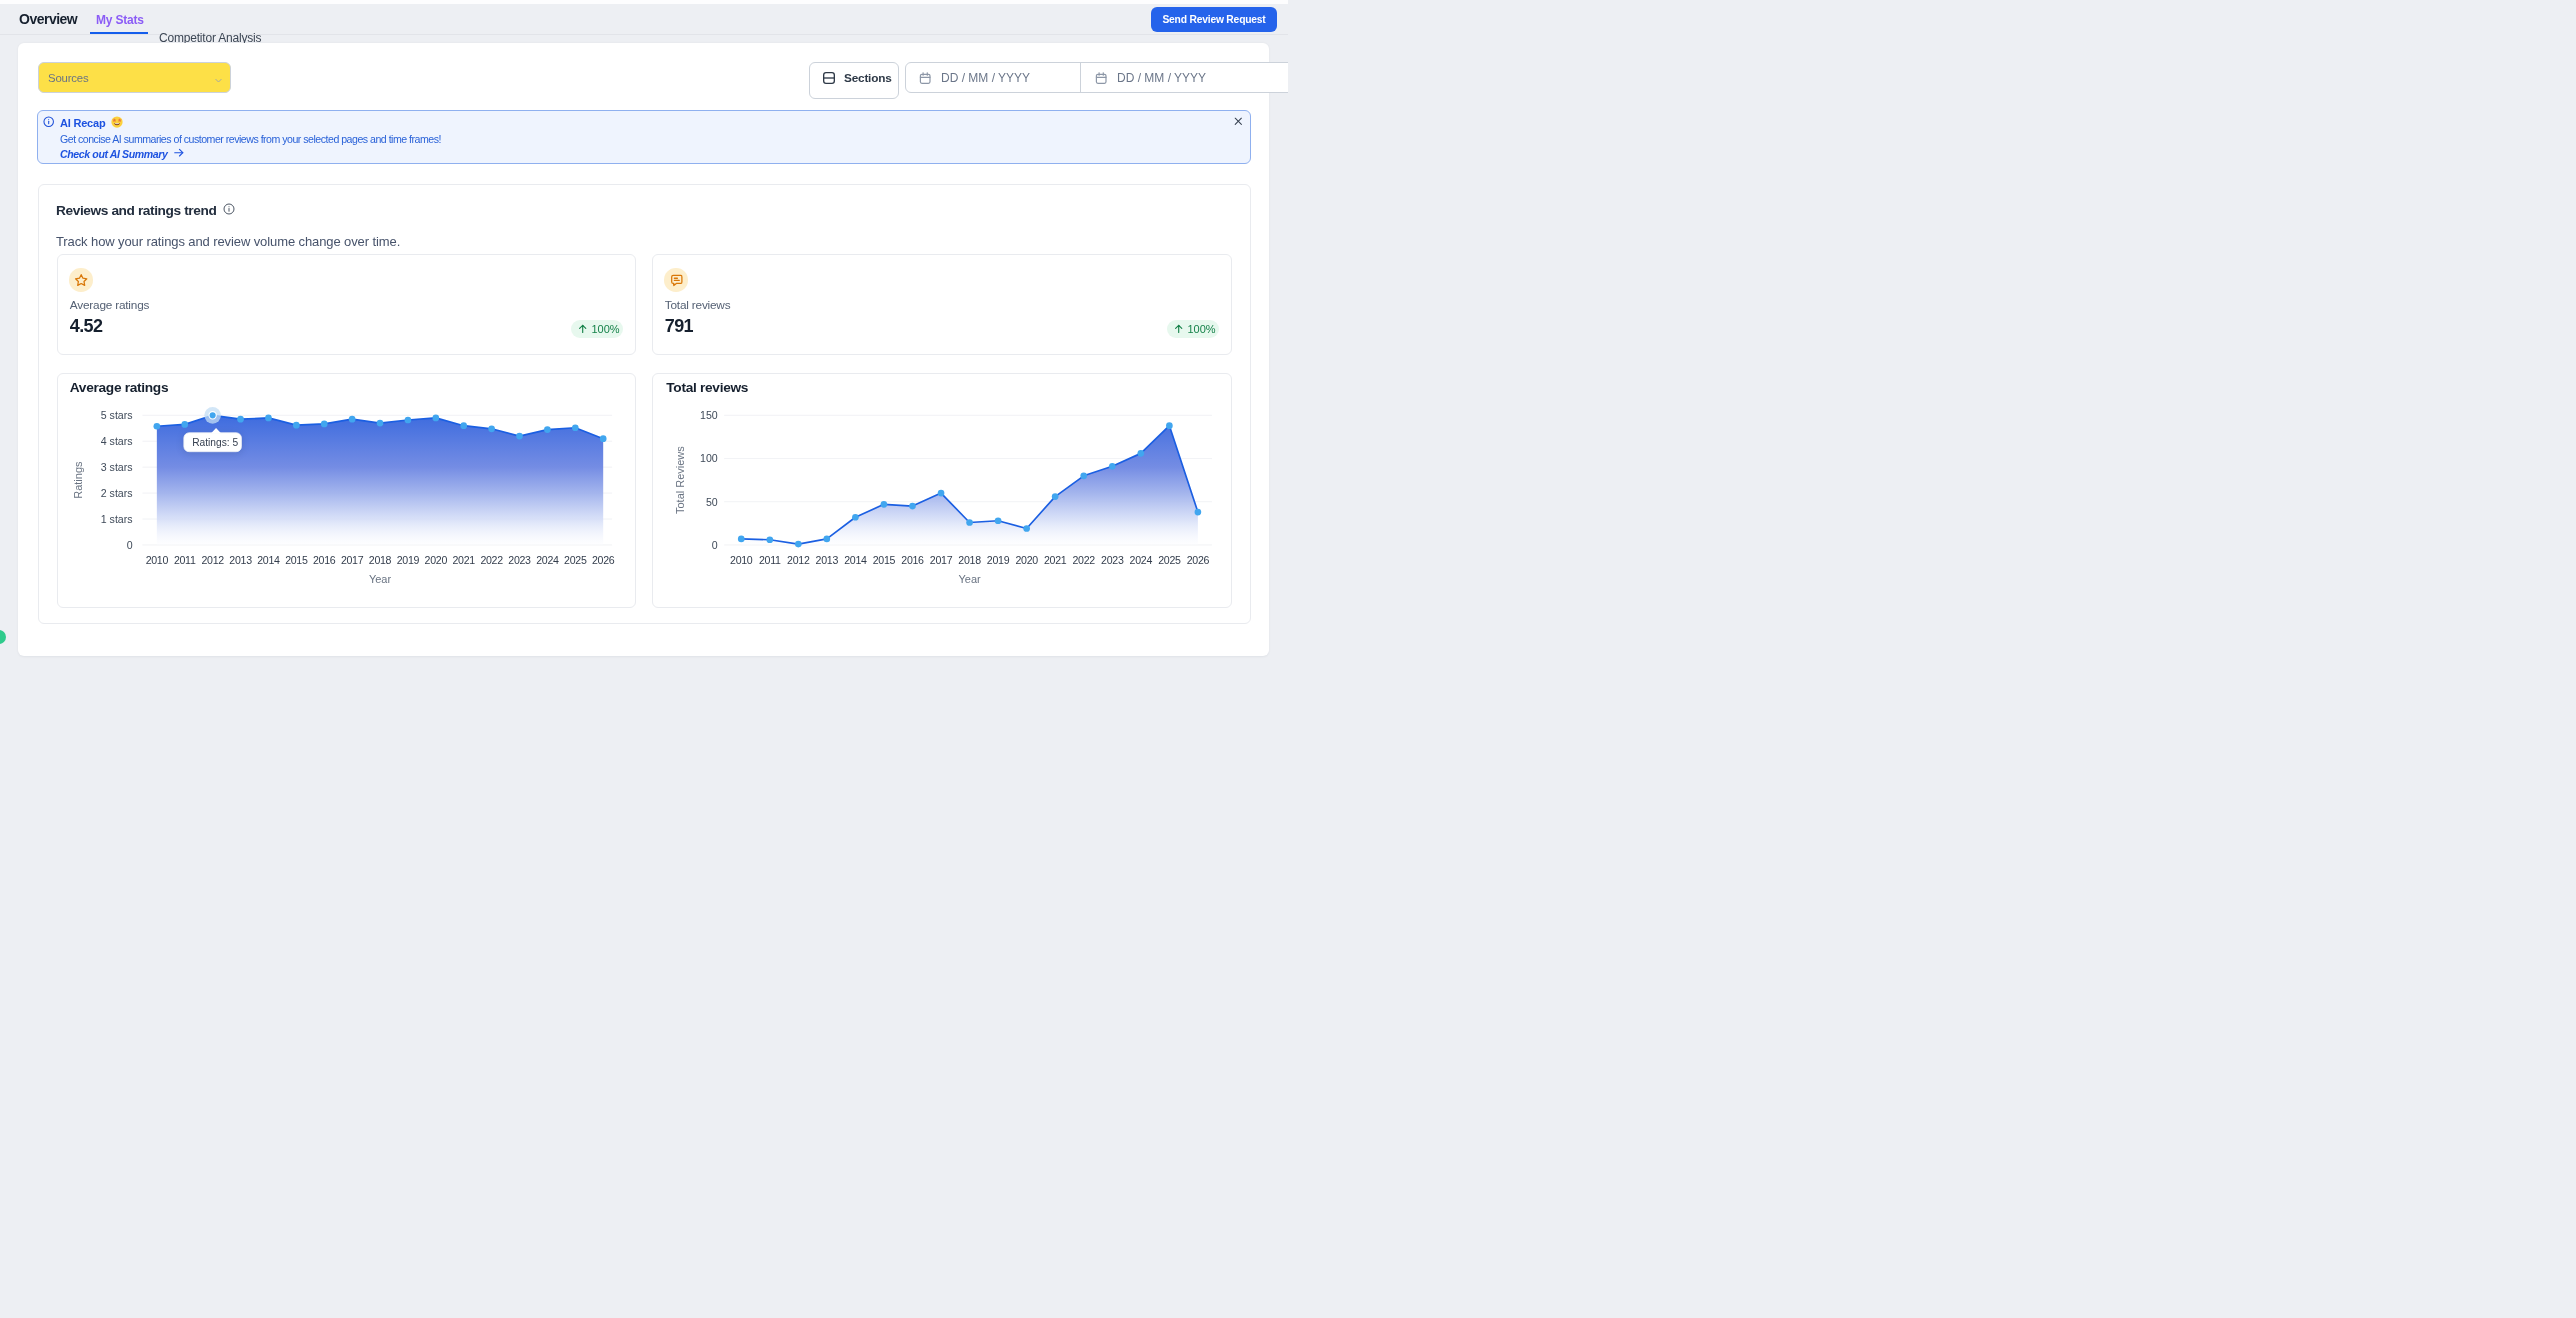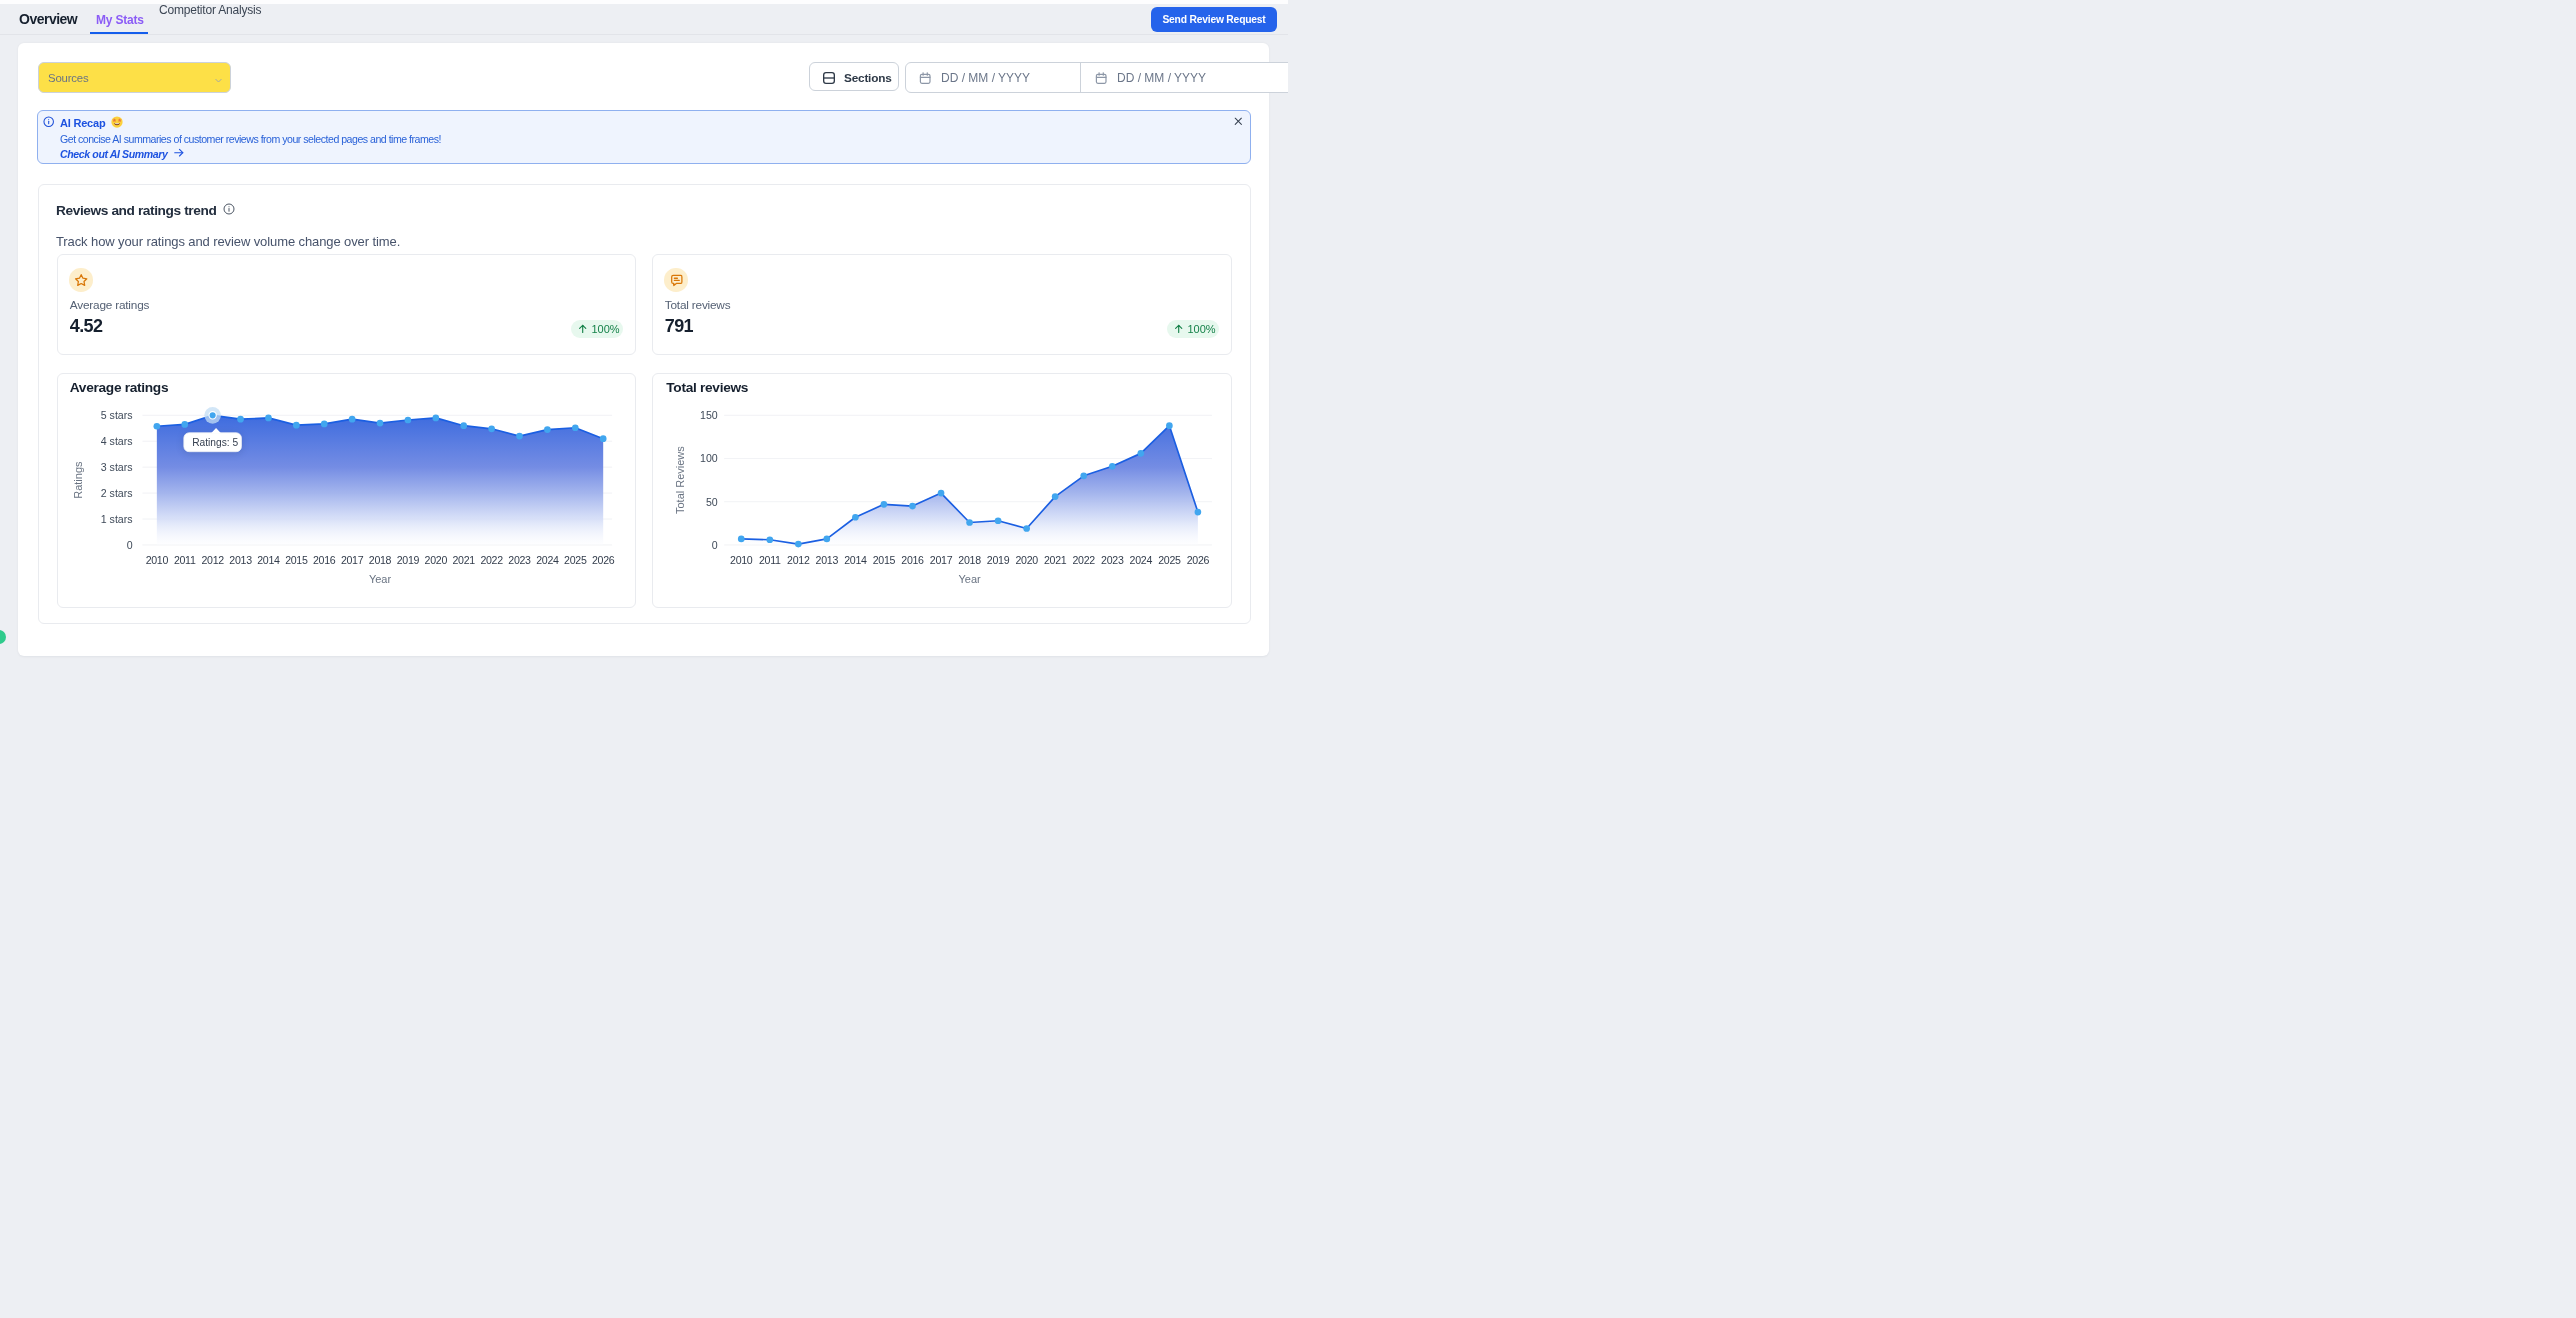--- a/index.html
+++ b/index.html
@@ -3,30 +3,30 @@
 *{margin:0;padding:0;box-sizing:border-box;}
 html,body{width:1288px;height:659px;overflow:hidden;}
 body{font-family:"Liberation Sans",sans-serif;background:#edeff3;position:relative;}
 .abs{position:absolute;}
 </style></head><body>
 <div class="abs" style="left:0;top:0;width:1288px;height:3.8px;background:#fdfdfe;"></div>
 <div class="abs" style="left:0;top:34px;width:1288px;height:0.8px;background:#e2e4e9;"></div>
 <div class="abs" style="left:19px;top:11.4px;font-size:14px;font-weight:700;letter-spacing:-0.5px;color:#16202e;">Overview</div>
 <div class="abs" style="left:96px;top:13px;font-size:12px;font-weight:700;letter-spacing:-0.2px;color:#8b5cf6;">My Stats</div>
 <div class="abs" style="left:90px;top:32px;width:58px;height:2.3px;background:#155eec;"></div>
-<div class="abs" style="left:159px;top:3px;font-size:12px;font-weight:400;letter-spacing:-0.2px;color:#3c4654;">Competitor Analysis</div>
+<div class="abs" style="left:159px;top:31px;font-size:12px;font-weight:400;letter-spacing:-0.2px;color:#3c4654;">Competitor Analysis</div>
 <div class="abs" style="left:1151px;top:6.5px;width:126px;height:25.4px;background:#2563eb;border-radius:6px;color:#fff;font-size:10.3px;font-weight:700;letter-spacing:-0.2px;text-align:center;line-height:25.4px;white-space:nowrap;">Send Review Request</div>
 <div class="abs" style="left:18px;top:43px;width:1251px;height:613px;background:#ffffff;border-radius:6px;box-shadow:0 0.8px 2.3px rgba(20,30,50,0.06);"></div>
 <div class="abs" style="left:38px;top:62px;width:193px;height:31px;border:0.8px solid #ccd2da;border-radius:6px;background:#fde047;">
     <span class="abs" style="left:9px;top:9px;font-size:11.4px;letter-spacing:-0.2px;color:#6a7484;">Sources</span>
     <span class="abs" style="left:175px;top:10.6px;"><svg width="9" height="9" viewBox="0 0 24 24" fill="none" stroke="#98a1af" stroke-width="2.4" stroke-linecap="round" stroke-linejoin="round">
         <polyline points="5,9 12,16 19,9"></polyline>
       </svg></span>
   </div>
-<div class="abs" style="left:809px;top:62px;width:90px;height:29px;border:0.8px solid #ccd2da;border-radius:6px;background:#fff;">
+<div class="abs" style="left:809px;top:62px;width:90px;height:37px;border:0.8px solid #ccd2da;border-radius:6px;background:#fff;">
     <span class="abs" style="left:11.4px;top:6.8px;"><svg width="16" height="16" viewBox="0 0 24 24" fill="none" stroke="#2e3947" stroke-width="2">
         <rect x="4" y="4" width="16" height="16" rx="3.5"></rect>
         <line x1="4" y1="12" x2="20" y2="12"></line>
       </svg></span>
     <span class="abs" style="left:34px;top:8.4px;font-size:11.8px;font-weight:700;letter-spacing:-0.2px;color:#2e3947;">Sections</span>
   </div>
 <div class="abs" style="left:905px;top:62px;width:416px;height:31px;border:0.8px solid #ccd2da;border-radius:6px;background:#fff;">
     <span class="abs" style="left:174px;top:0;width:0.8px;height:30px;background:#ccd2da;"></span>
     <span class="abs" style="left:12px;top:7.6px;"><svg width="14.4" height="14.4" viewBox="0 0 24 24" fill="none" stroke="#8d97a7" stroke-width="2" stroke-linecap="round">
         <rect x="4" y="5.5" width="16" height="15" rx="2.5"></rect>

